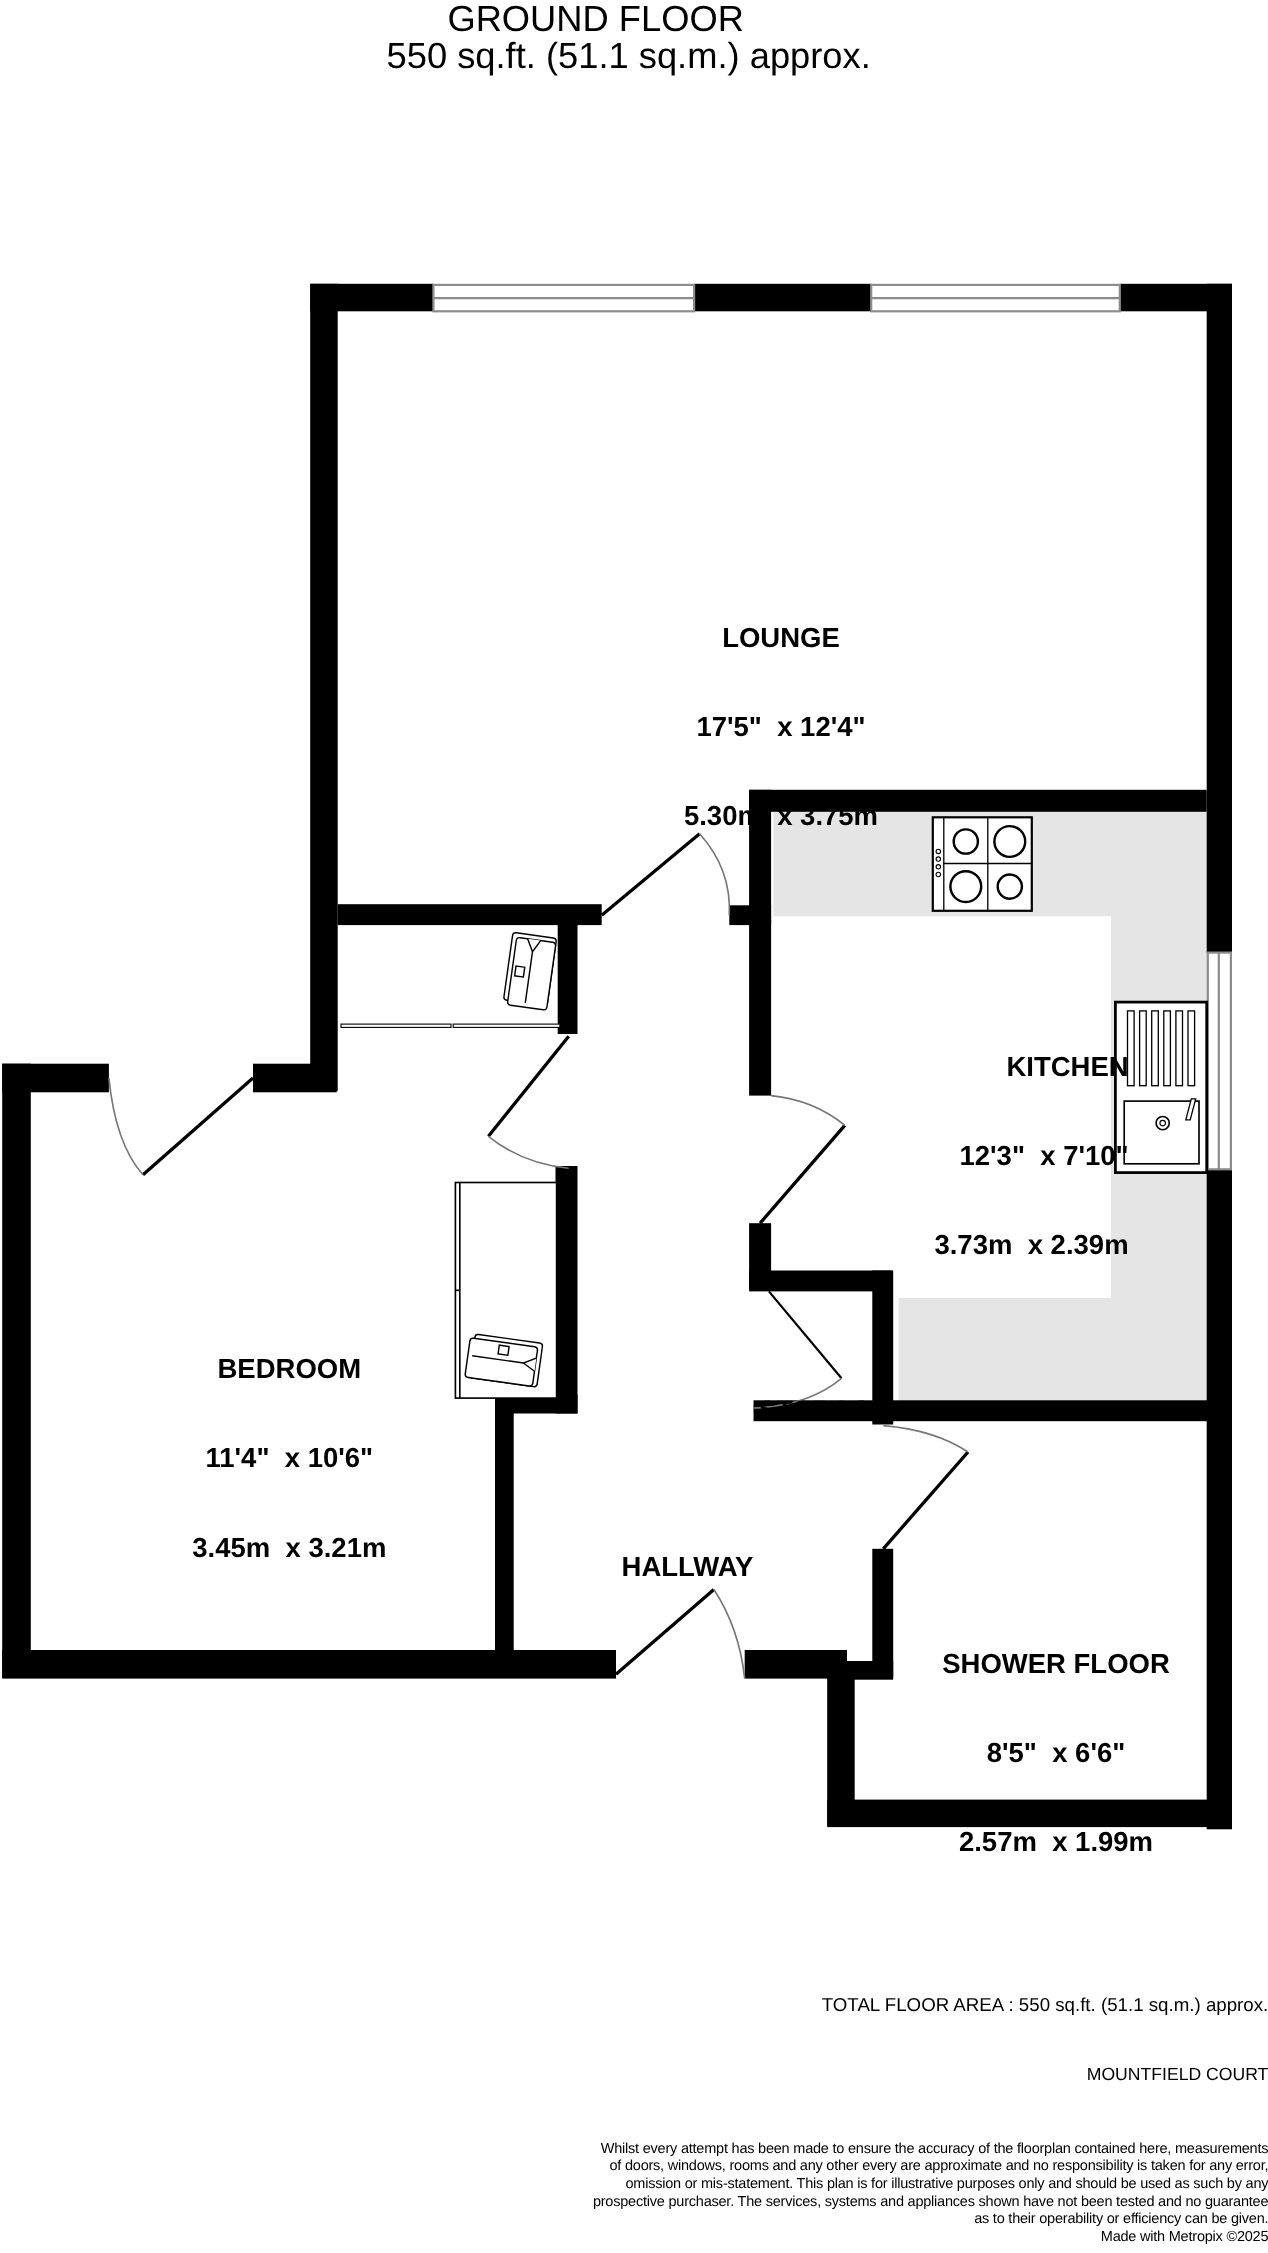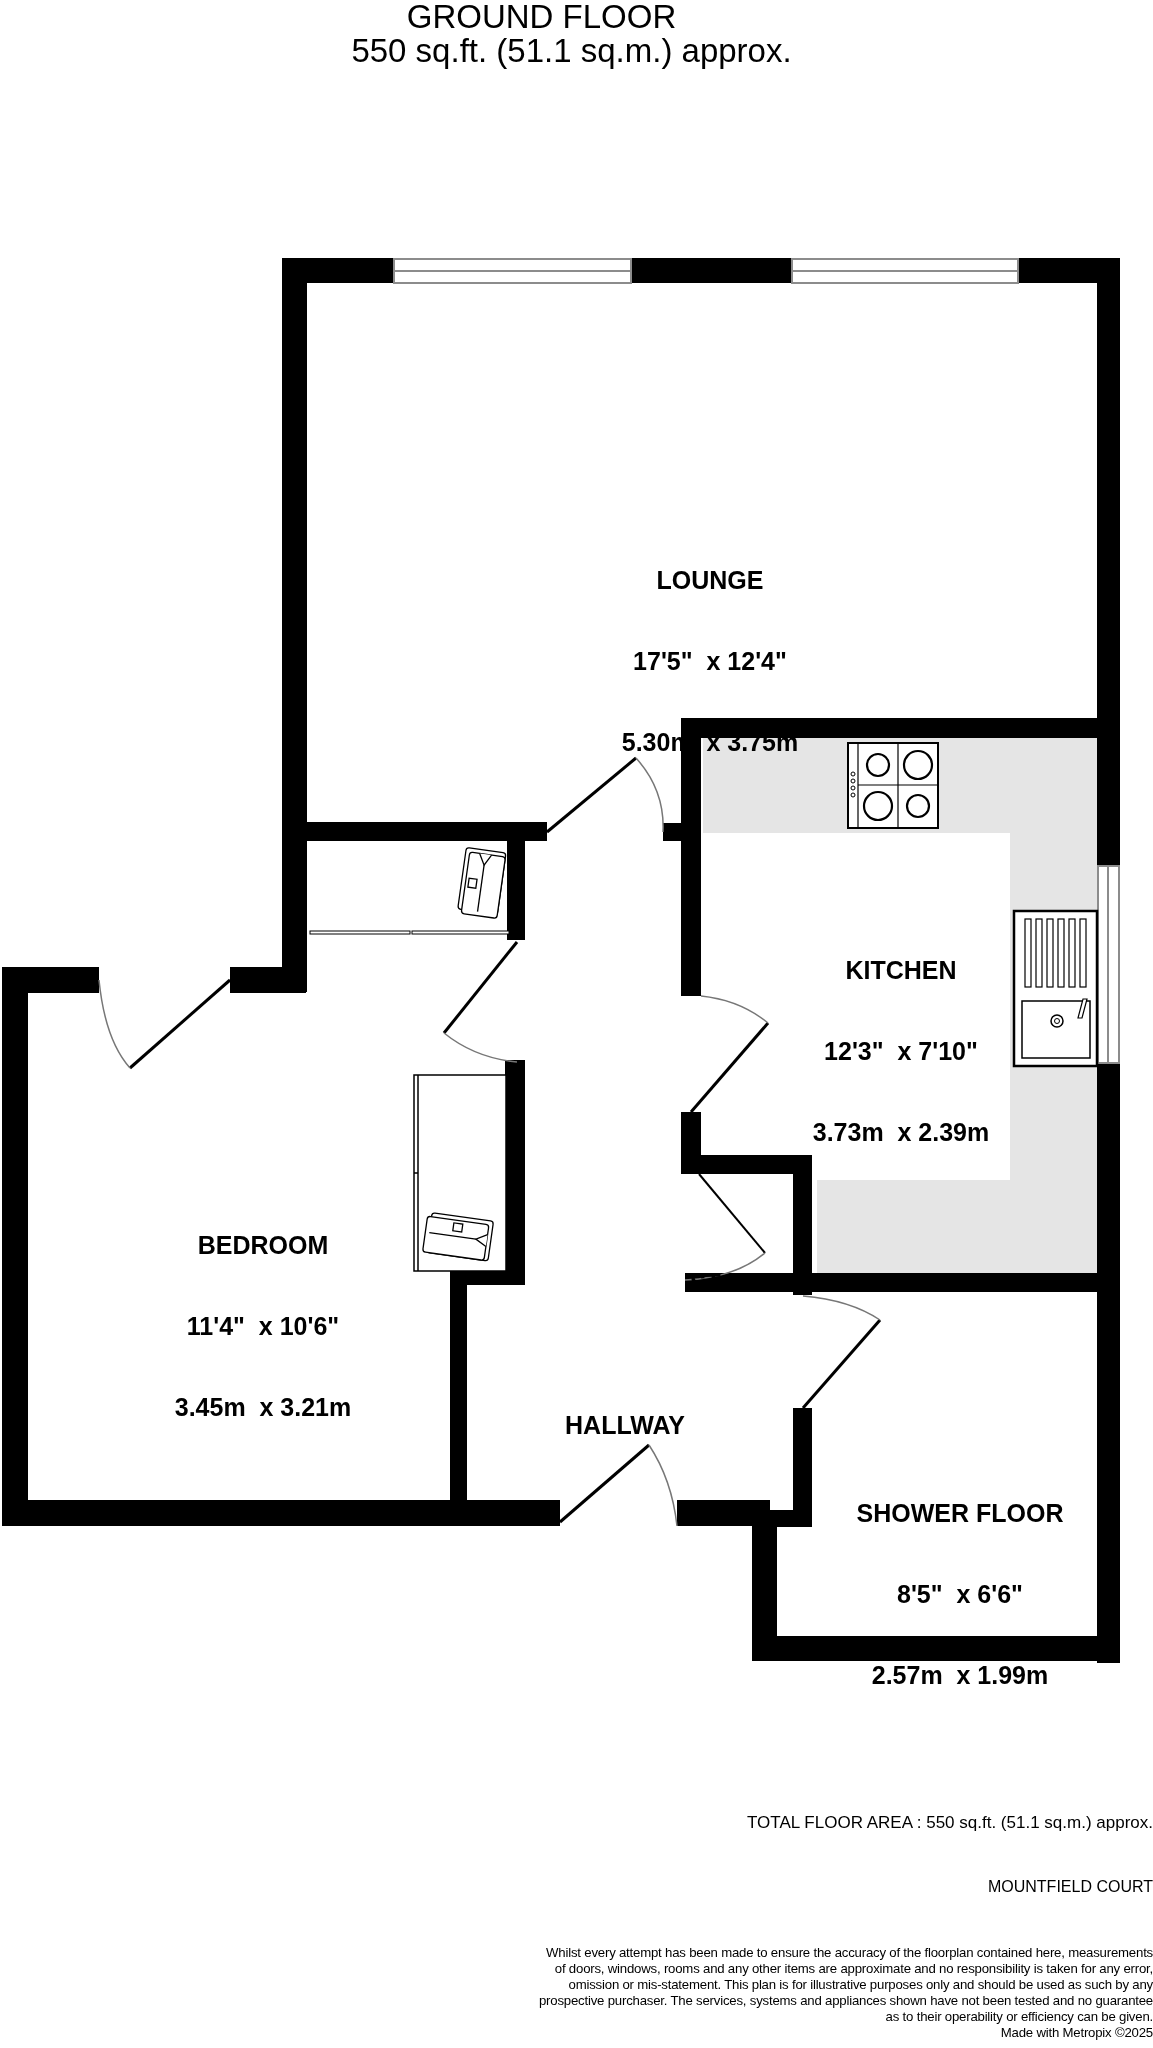--- a/index.html
+++ b/index.html
@@ -166,21 +166,21 @@
     <circle cx="1057" cy="1021" r="2.5" stroke-width="1"></circle>
     <path d="M1078 1018 L1083 999 L1087 999 L1082 1018 Z" stroke-width="1.2"></path>
   </g>
 </svg>
 
 <div class="label" style="left:580px; top:513px; width:260px;">
   <span>LOUNGE</span>
   <span>17'5"  x 12'4"</span>
   <span>5.30m  x 3.75m</span>
 </div>
-<div class="label" style="left:776px; top:903px; width:250px;">
+<div class="label" style="left:776px; top:903px; width:250px;text-align:right;">
   <span>KITCHEN</span>
   <span>12'3"  x 7'10"</span>
   <span>3.73m  x 2.39m</span>
 </div>
 <div class="label" style="left:148px; top:1178px; width:230px;">
   <span>BEDROOM</span>
   <span>11'4"  x 10'6"</span>
   <span>3.45m  x 3.21m</span>
 </div>
 <div class="label" style="left:830px; top:1446px; width:260px;">
@@ -192,18 +192,18 @@
   <span>HALLWAY</span>
 </div>
 <div class="label" style="left:686px; top:1215px; width:110px; font-size:24px; text-align:center;">
   <span>STORAG</span>
 </div>
 
 <div class="footer f-title">MOUNTFIELD COURT</div>
 <div class="footer f-area">TOTAL FLOOR AREA : 550 sq.ft. (51.1 sq.m.) approx.</div>
 <div class="footer f-disc">
   <div>Whilst every attempt has been made to ensure the accuracy of the floorplan contained here, measurements</div>
-  <div>of doors, windows, rooms and any other items are approximate and no responsibility is taken for any error,</div>
+  <div>of doors, windows, rooms and any other every are approximate and no responsibility is taken for any error,</div>
   <div>omission or mis-statement. This plan is for illustrative purposes only and should be used as such by any</div>
   <div>prospective purchaser. The services, systems and appliances shown have not been tested and no guarantee</div>
   <div>as to their operability or efficiency can be given.</div>
   <div>Made with Metropix ©2025</div>
 </div>
 
 </body></html>

